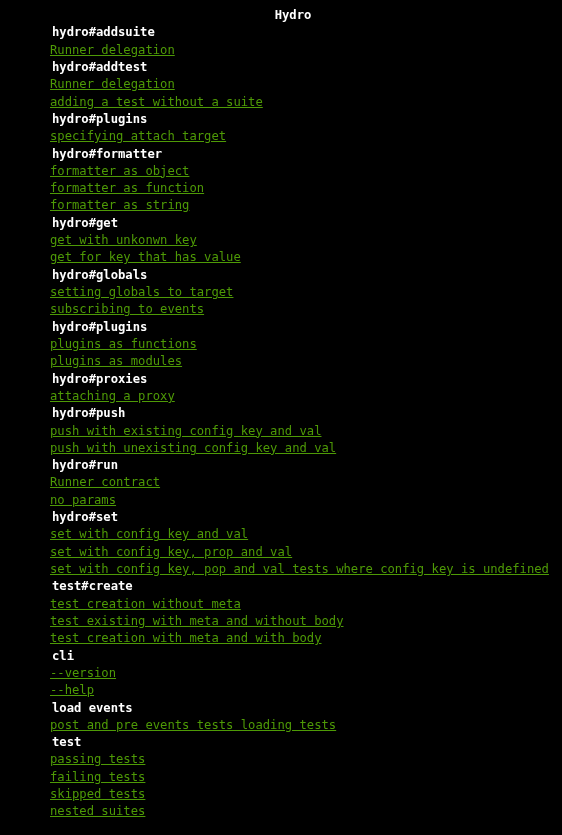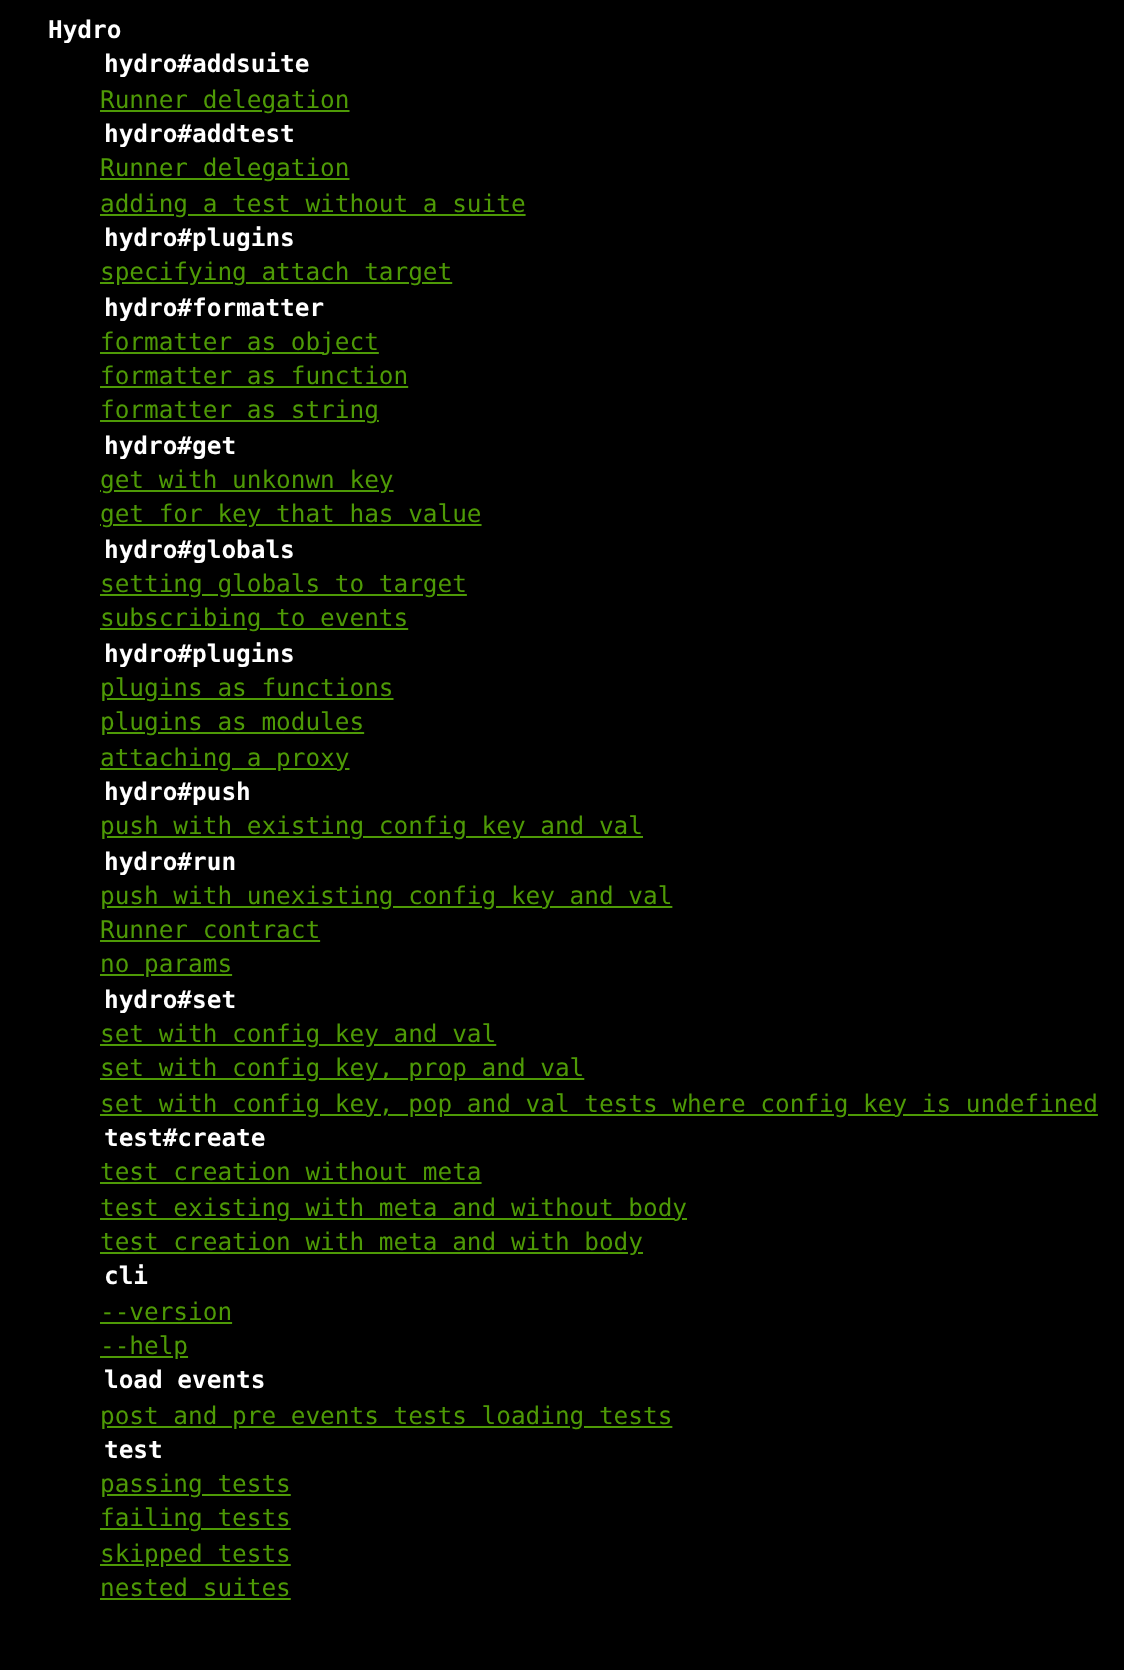--- a/index.html
+++ b/index.html
@@ -33,21 +33,21 @@
     color: #ffffff;
     font-weight: bold;
   }
   
   .line.test {
     color: #4e9a06;
     font-weight: normal;
     text-decoration: underline;
   }
   
-  .d0 { padding-left: 24px; }
+  .d0 { padding-left: 24px; text-align: center; }
   .d1 { padding-left: 37px; margin-left: 15px; }
   .d2 { padding-left: 50px; }
 </style>
 </head>
 <body>
 
 <div id="terminal">
     <div class="line suite d0">Hydro</div>
     <div class="line suite d1">hydro#addsuite</div>
     <div class="line test d2">Runner delegation</div>
@@ -62,25 +62,26 @@
     <div class="line test d2">formatter as string</div>
     <div class="line suite d1">hydro#get</div>
     <div class="line test d2">get with unkonwn key</div>
     <div class="line test d2">get for key that has value</div>
     <div class="line suite d1">hydro#globals</div>
     <div class="line test d2">setting globals to target</div>
     <div class="line test d2">subscribing to events</div>
     <div class="line suite d1">hydro#plugins</div>
     <div class="line test d2">plugins as functions</div>
     <div class="line test d2">plugins as modules</div>
+    <div class="line suite d1">hydro#proxies</div>
     <div class="line test d2">attaching a proxy</div>
     <div class="line suite d1">hydro#push</div>
     <div class="line test d2">push with existing config key and val</div>
+    <div class="line test d2">push with unexisting config key and val</div>
     <div class="line suite d1">hydro#run</div>
-    <div class="line test d2">push with unexisting config key and val</div>
     <div class="line test d2">Runner contract</div>
     <div class="line test d2">no params</div>
     <div class="line suite d1">hydro#set</div>
     <div class="line test d2">set with config key and val</div>
     <div class="line test d2">set with config key, prop and val</div>
     <div class="line test d2">set with config key, pop and val tests where config key is undefined</div>
     <div class="line suite d1">test#create</div>
     <div class="line test d2">test creation without meta</div>
     <div class="line test d2">test existing with meta and without body</div>
     <div class="line test d2">test creation with meta and with body</div>

